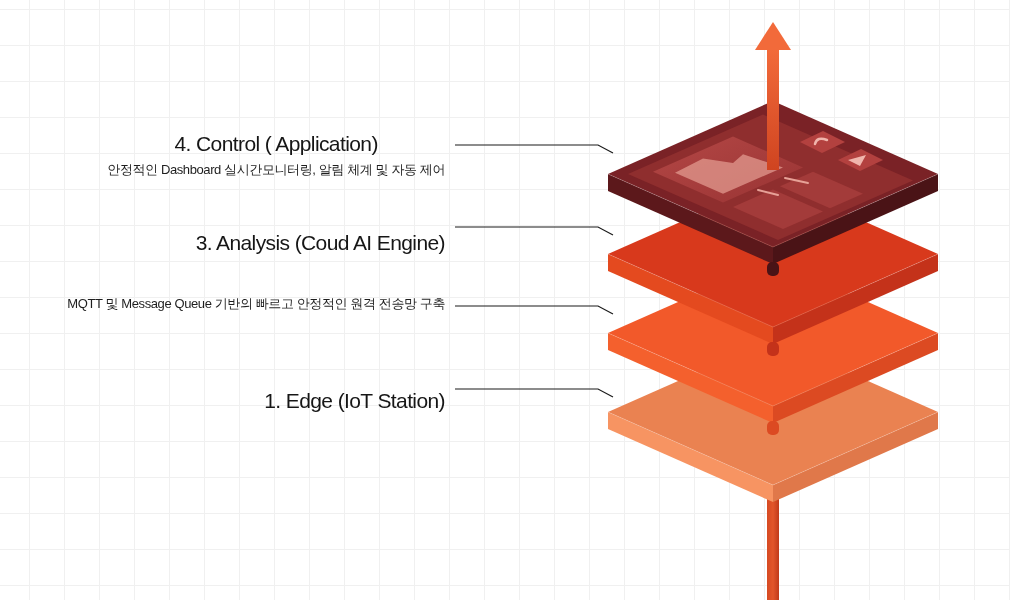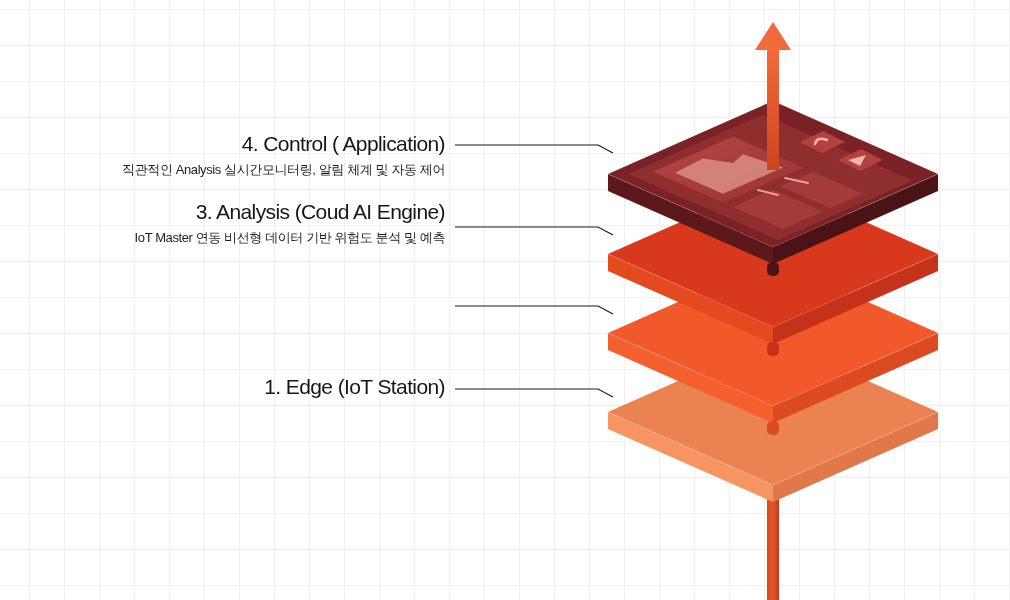--- a/index.html
+++ b/index.html
@@ -8,46 +8,46 @@
     background-color: #ffffff;
     background-image:
       linear-gradient(to right, #f0f0f0 1px, transparent 1px),
       linear-gradient(to bottom, #f0f0f0 1px, transparent 1px);
     background-size: 35px 36px;
     background-position: 29px 9px;
     font-family: "Liberation Sans", "DejaVu Sans", sans-serif;
     color: #1a1a1a;
   }
   .layer-label {
-    position: absolute; right: 565px; text-align: right; white-space: nowrap;
+    position: absolute; right: 565px; text-align: center; white-space: nowrap;
   }
   .layer-title {
     font-size: 21px; font-weight: 500; letter-spacing: -0.6px; line-height: 26px;
     color: #161616;
   }
   .layer-desc {
     font-size: 13px; font-weight: 500; letter-spacing: -0.4px; line-height: 18px;
     margin-top: 4px; color: #1e1e1e;
   }
   #diagram { position: absolute; left: 0; top: 0; }
 </style>
 </head>
 <body>
 
 <div class="layer-label" style="top:131px">
   <div class="layer-title">4. Control ( Application)</div>
-  <div class="layer-desc">직관적인 Analysis 실시간모니터링, 알림 체계 및 자동 제어</div>
+  <div class="layer-desc">안정적인 Dashboard 실시간모니터링, 알림 체계 및 자동 제어</div>
 </div>
-<div class="layer-label" style="top:199px">
+<div class="layer-label" style="top:230px">
   <div class="layer-title">3. Analysis (Coud AI Engine)</div>
-  <div class="layer-desc">IoT Master  연동 비선형 데이터 기반 위험도 분석 및 예측</div>
 </div>
 <div class="layer-label" style="top:291px">
+  <div class="layer-desc">MQTT 및 Message Queue 기반의 빠르고 안정적인 원격 전송망 구축</div>
 </div>
-<div class="layer-label" style="top:374px">
+<div class="layer-label" style="top:388px">
   <div class="layer-title">1. Edge (IoT Station)</div>
 </div>
 
 <svg id="diagram" width="1010" height="600" viewBox="0 0 1010 600">
   <defs>
     <linearGradient id="arrowGrad" x1="0" y1="0" x2="0" y2="1">
       <stop offset="0" stop-color="#f26a3a"></stop>
       <stop offset="1" stop-color="#cf4420"></stop>
     </linearGradient>
     <linearGradient id="stemGrad" x1="0" y1="0" x2="1" y2="0">

